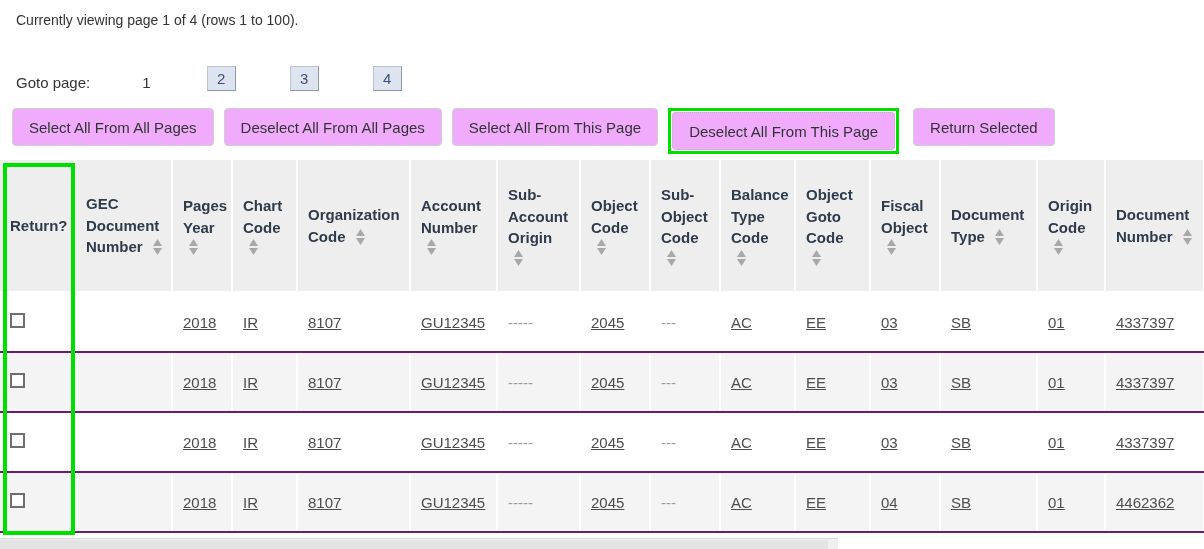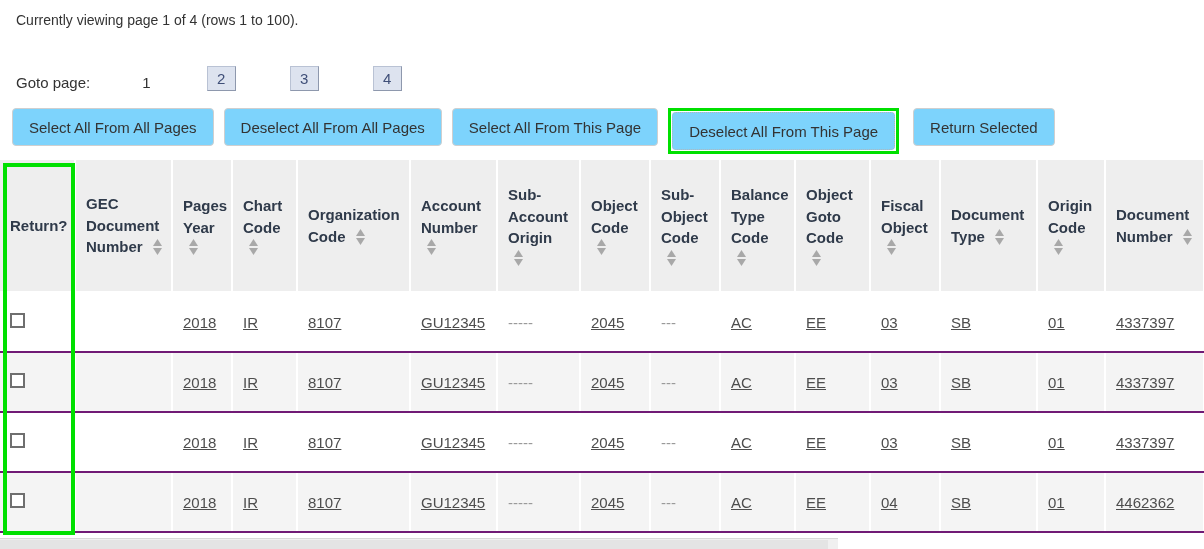--- a/index.html
+++ b/index.html
@@ -64,21 +64,21 @@
   
   .action-bar {
     position: absolute;
     left: 12px;
     top: 108px;
     display: flex;
     align-items: flex-start;
   }
   .action-btn {
     height: 38px;
-    background: #7dd3fc;
+    background: #f0abfc;
     border: 1px solid #cfcfcf;
     border-radius: 4px;
     color: #333333;
     font-size: 15px;
     font-family: "Liberation Sans", sans-serif;
     padding: 0 16px;
     margin-right: 10px;
     cursor: pointer;
     white-space: nowrap;
     box-sizing: border-box;

